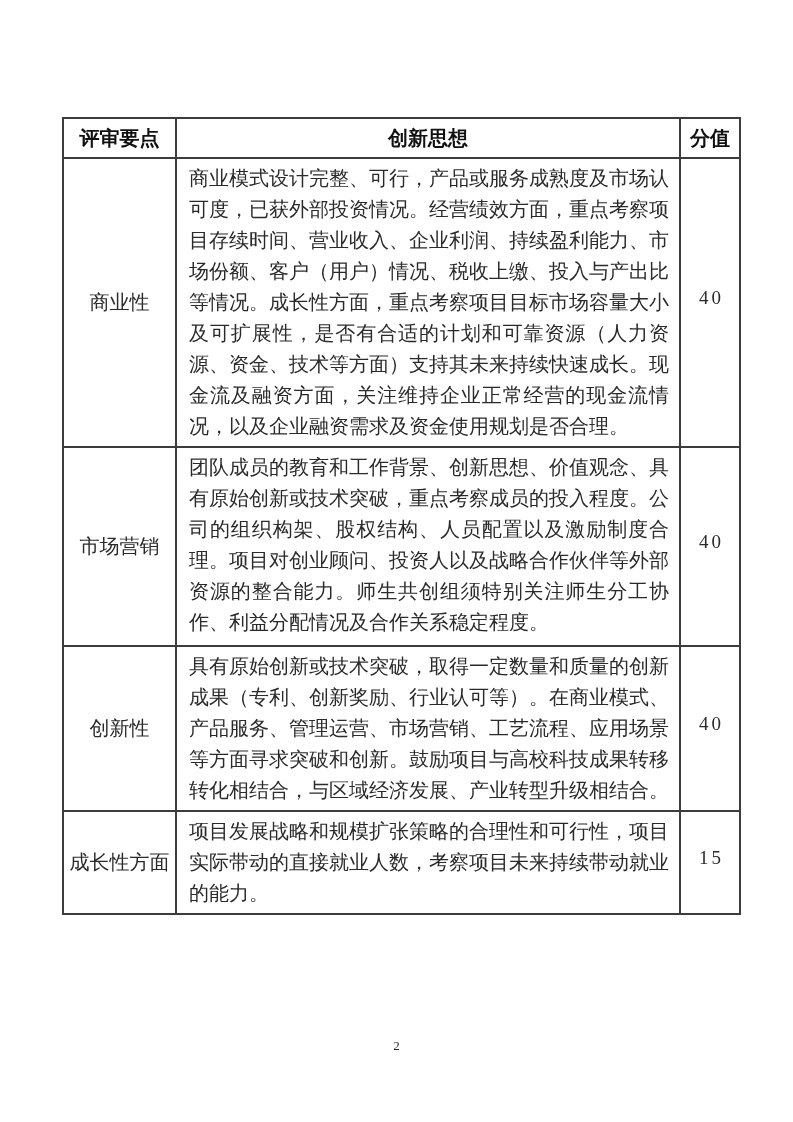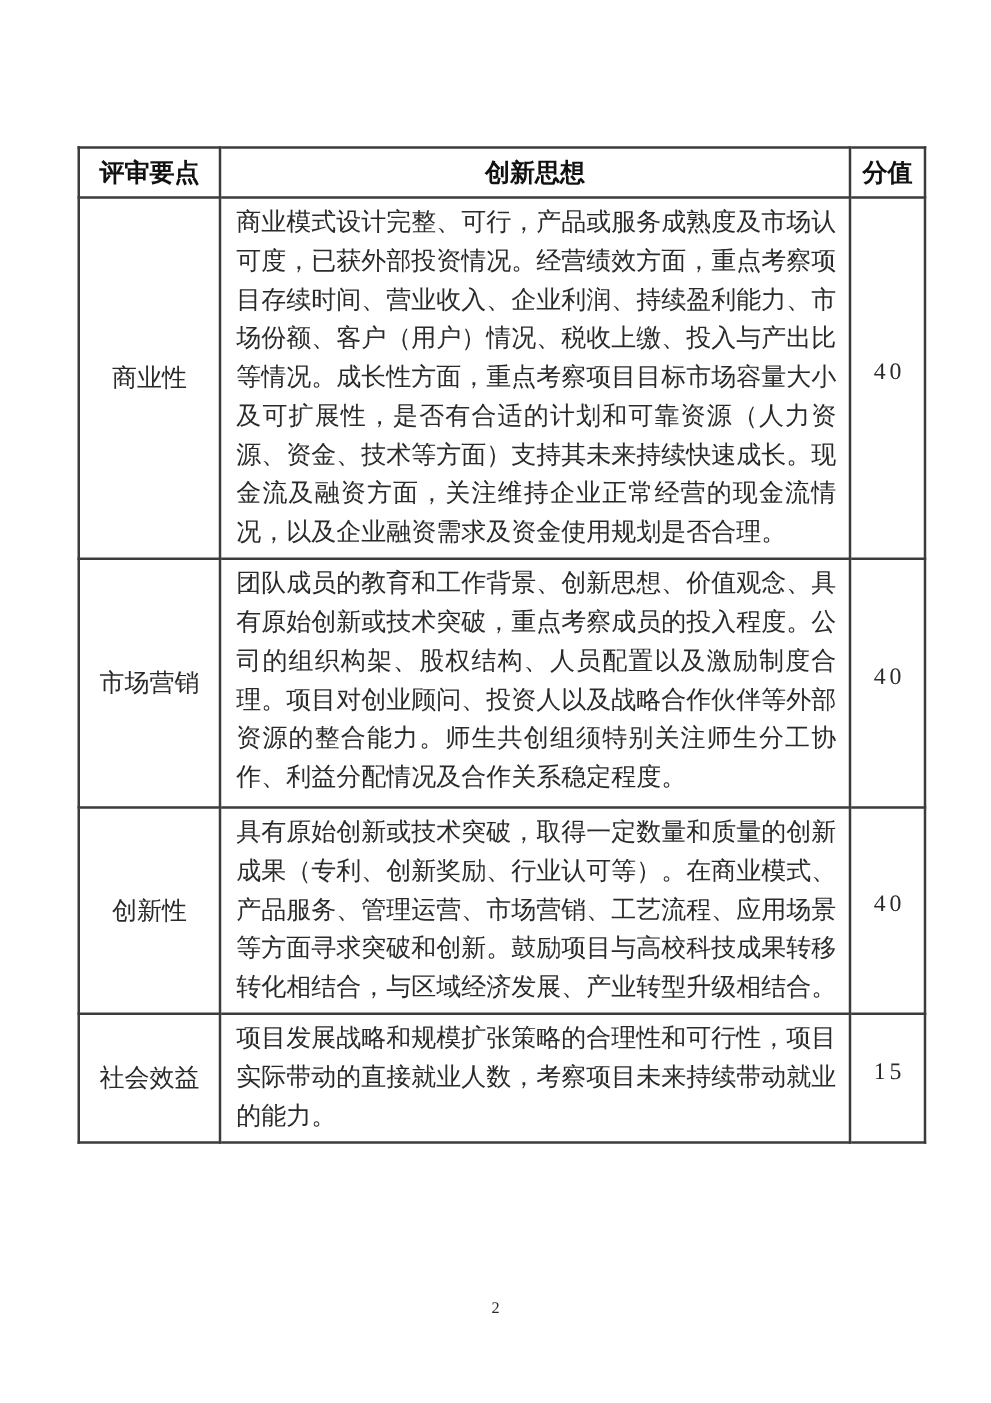--- a/index.html
+++ b/index.html
@@ -119,21 +119,21 @@
         <td class="cell-aspect">市场营销</td>
         <td class="cell-content">团队成员的教育和工作背景、创新思想、价值观念、具有原始创新或技术突破，重点考察成员的投入程度。公司的组织构架、股权结构、人员配置以及激励制度合理。项目对创业顾问、投资人以及战略合作伙伴等外部资源的整合能力。师生共创组须特别关注师生分工协作、利益分配情况及合作关系稳定程度。</td>
         <td class="cell-score">40</td>
       </tr>
       <tr class="row-2">
         <td class="cell-aspect">创新性</td>
         <td class="cell-content">具有原始创新或技术突破，取得一定数量和质量的创新成果（专利、创新奖励、行业认可等）。在商业模式、产品服务、管理运营、市场营销、工艺流程、应用场景等方面寻求突破和创新。鼓励项目与高校科技成果转移转化相结合，与区域经济发展、产业转型升级相结合。</td>
         <td class="cell-score">40</td>
       </tr>
       <tr class="row-3">
-        <td class="cell-aspect">社会效益</td>
+        <td class="cell-aspect">成长性方面</td>
         <td class="cell-content">项目发展战略和规模扩张策略的合理性和可行性，项目实际带动的直接就业人数，考察项目未来持续带动就业的能力。</td>
         <td class="cell-score">15</td>
       </tr>
     </tbody>
   </table>
 
   <div class="page-number">2</div>
 
 </div>
 

